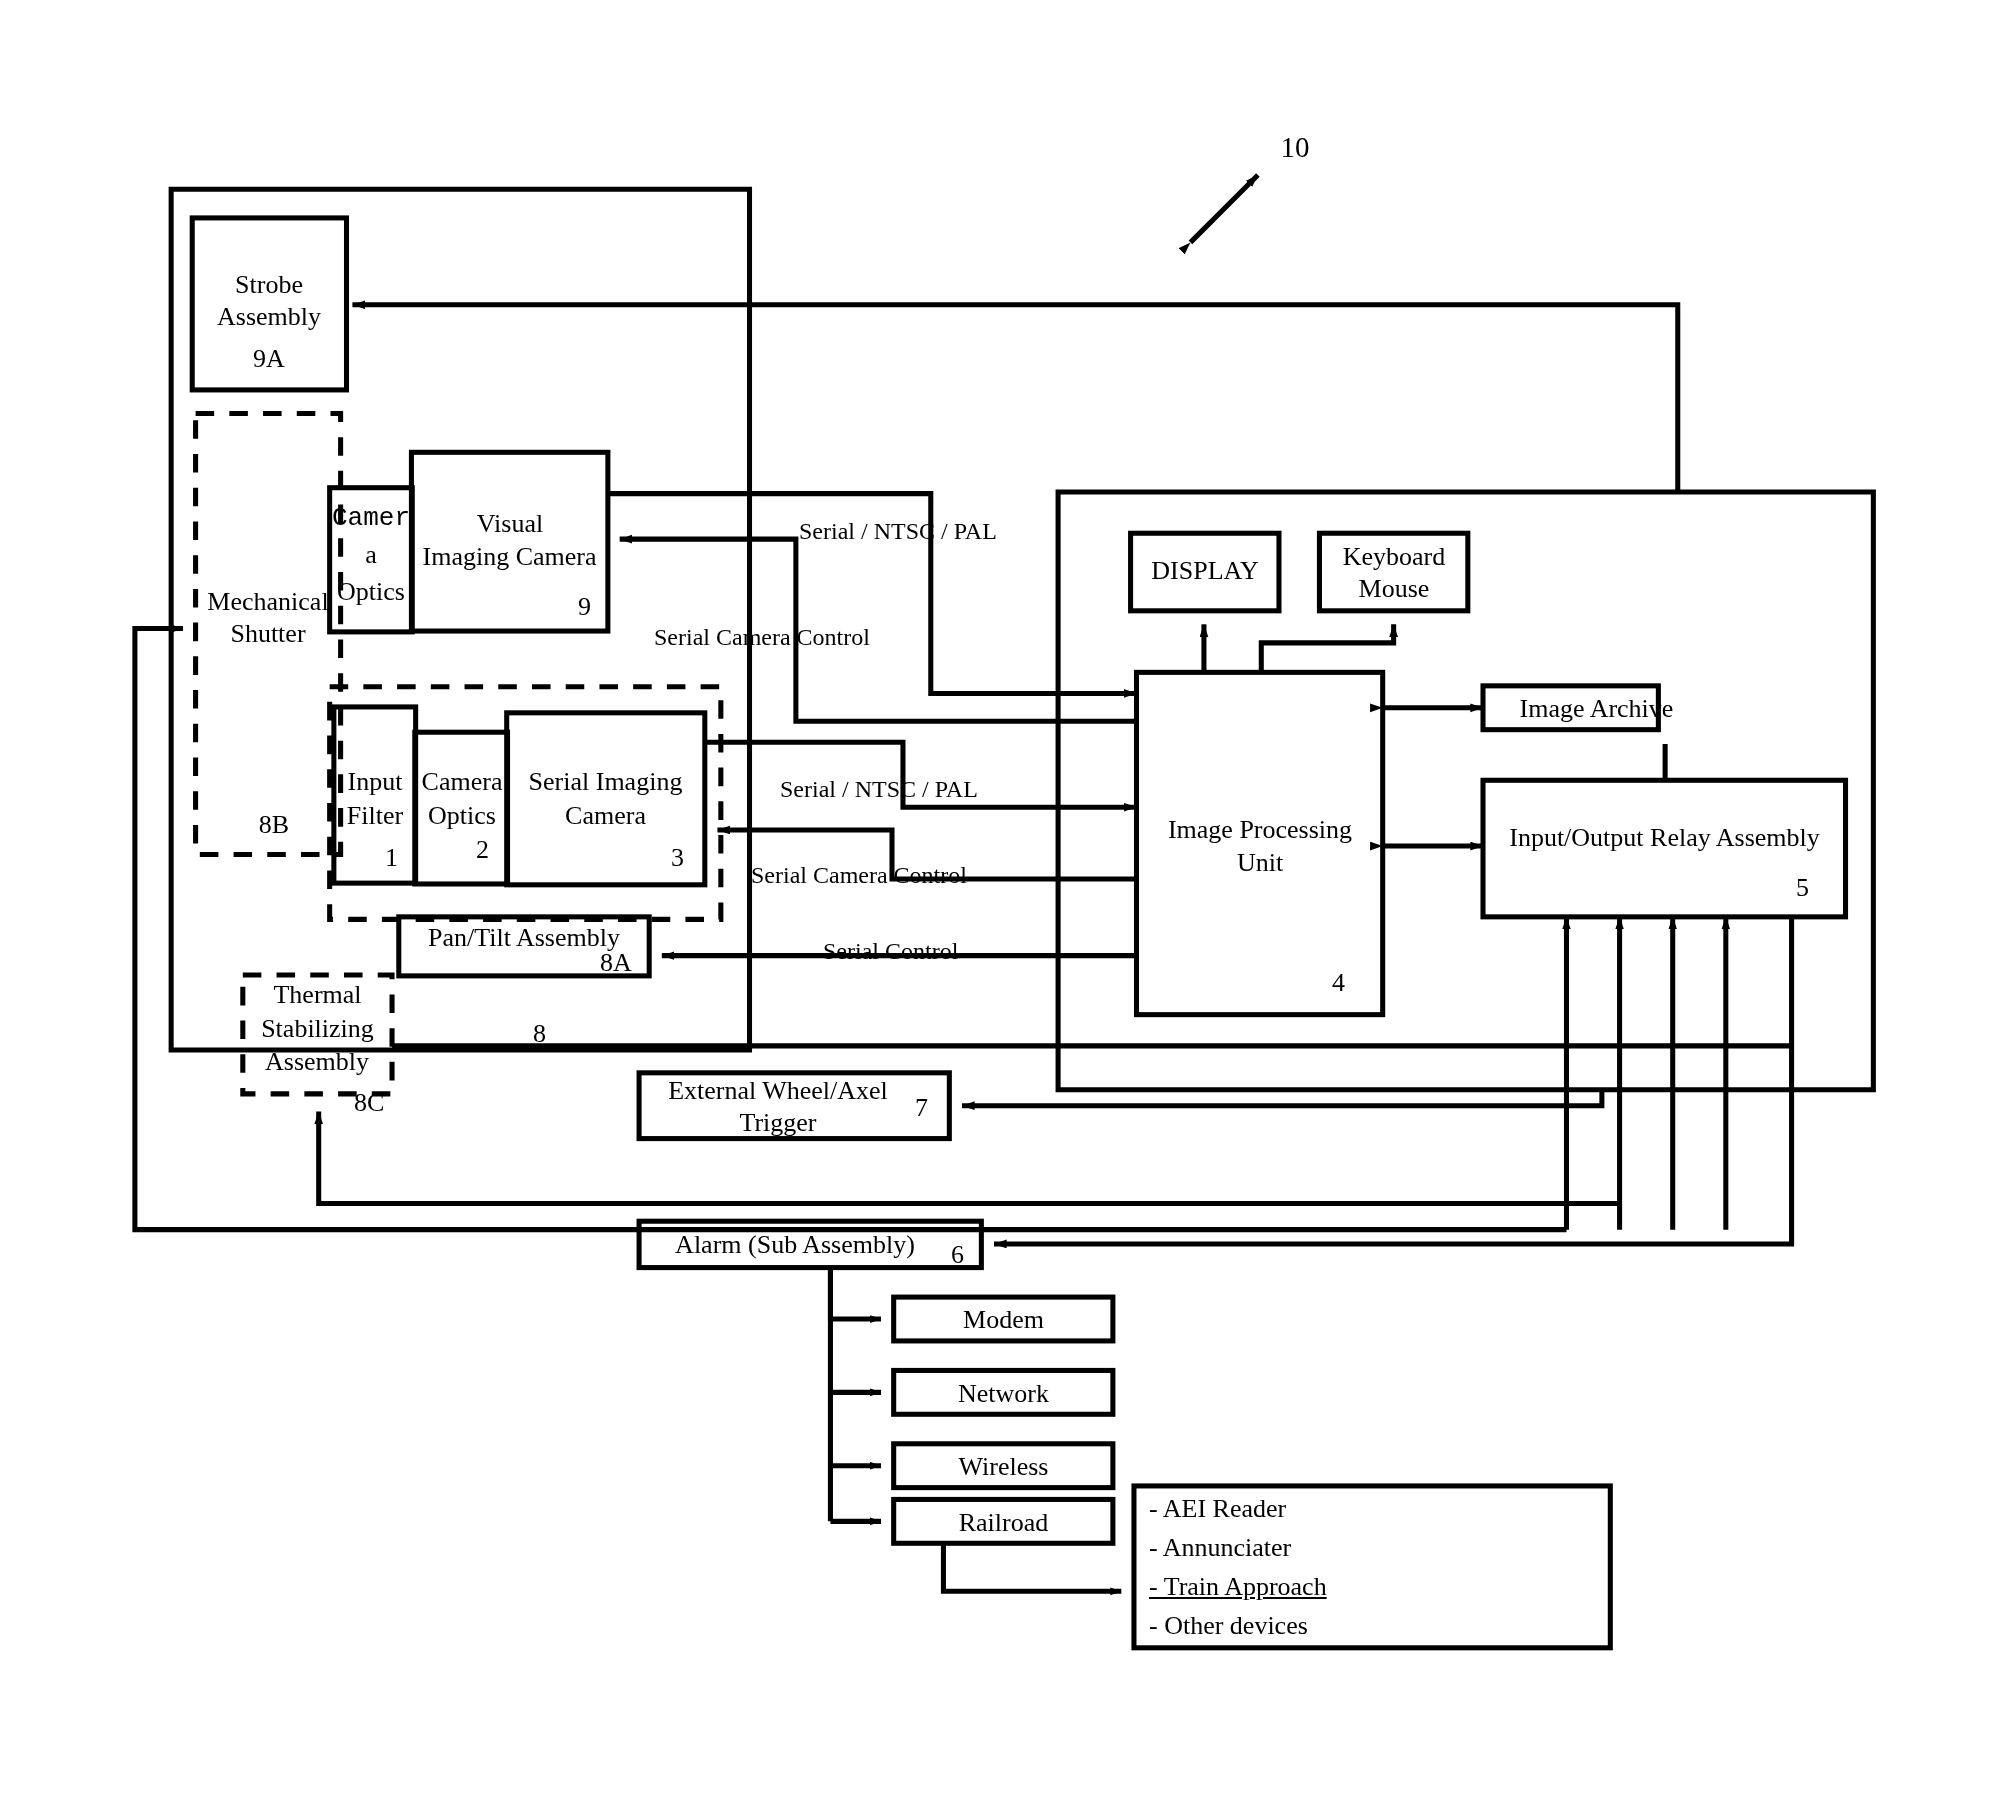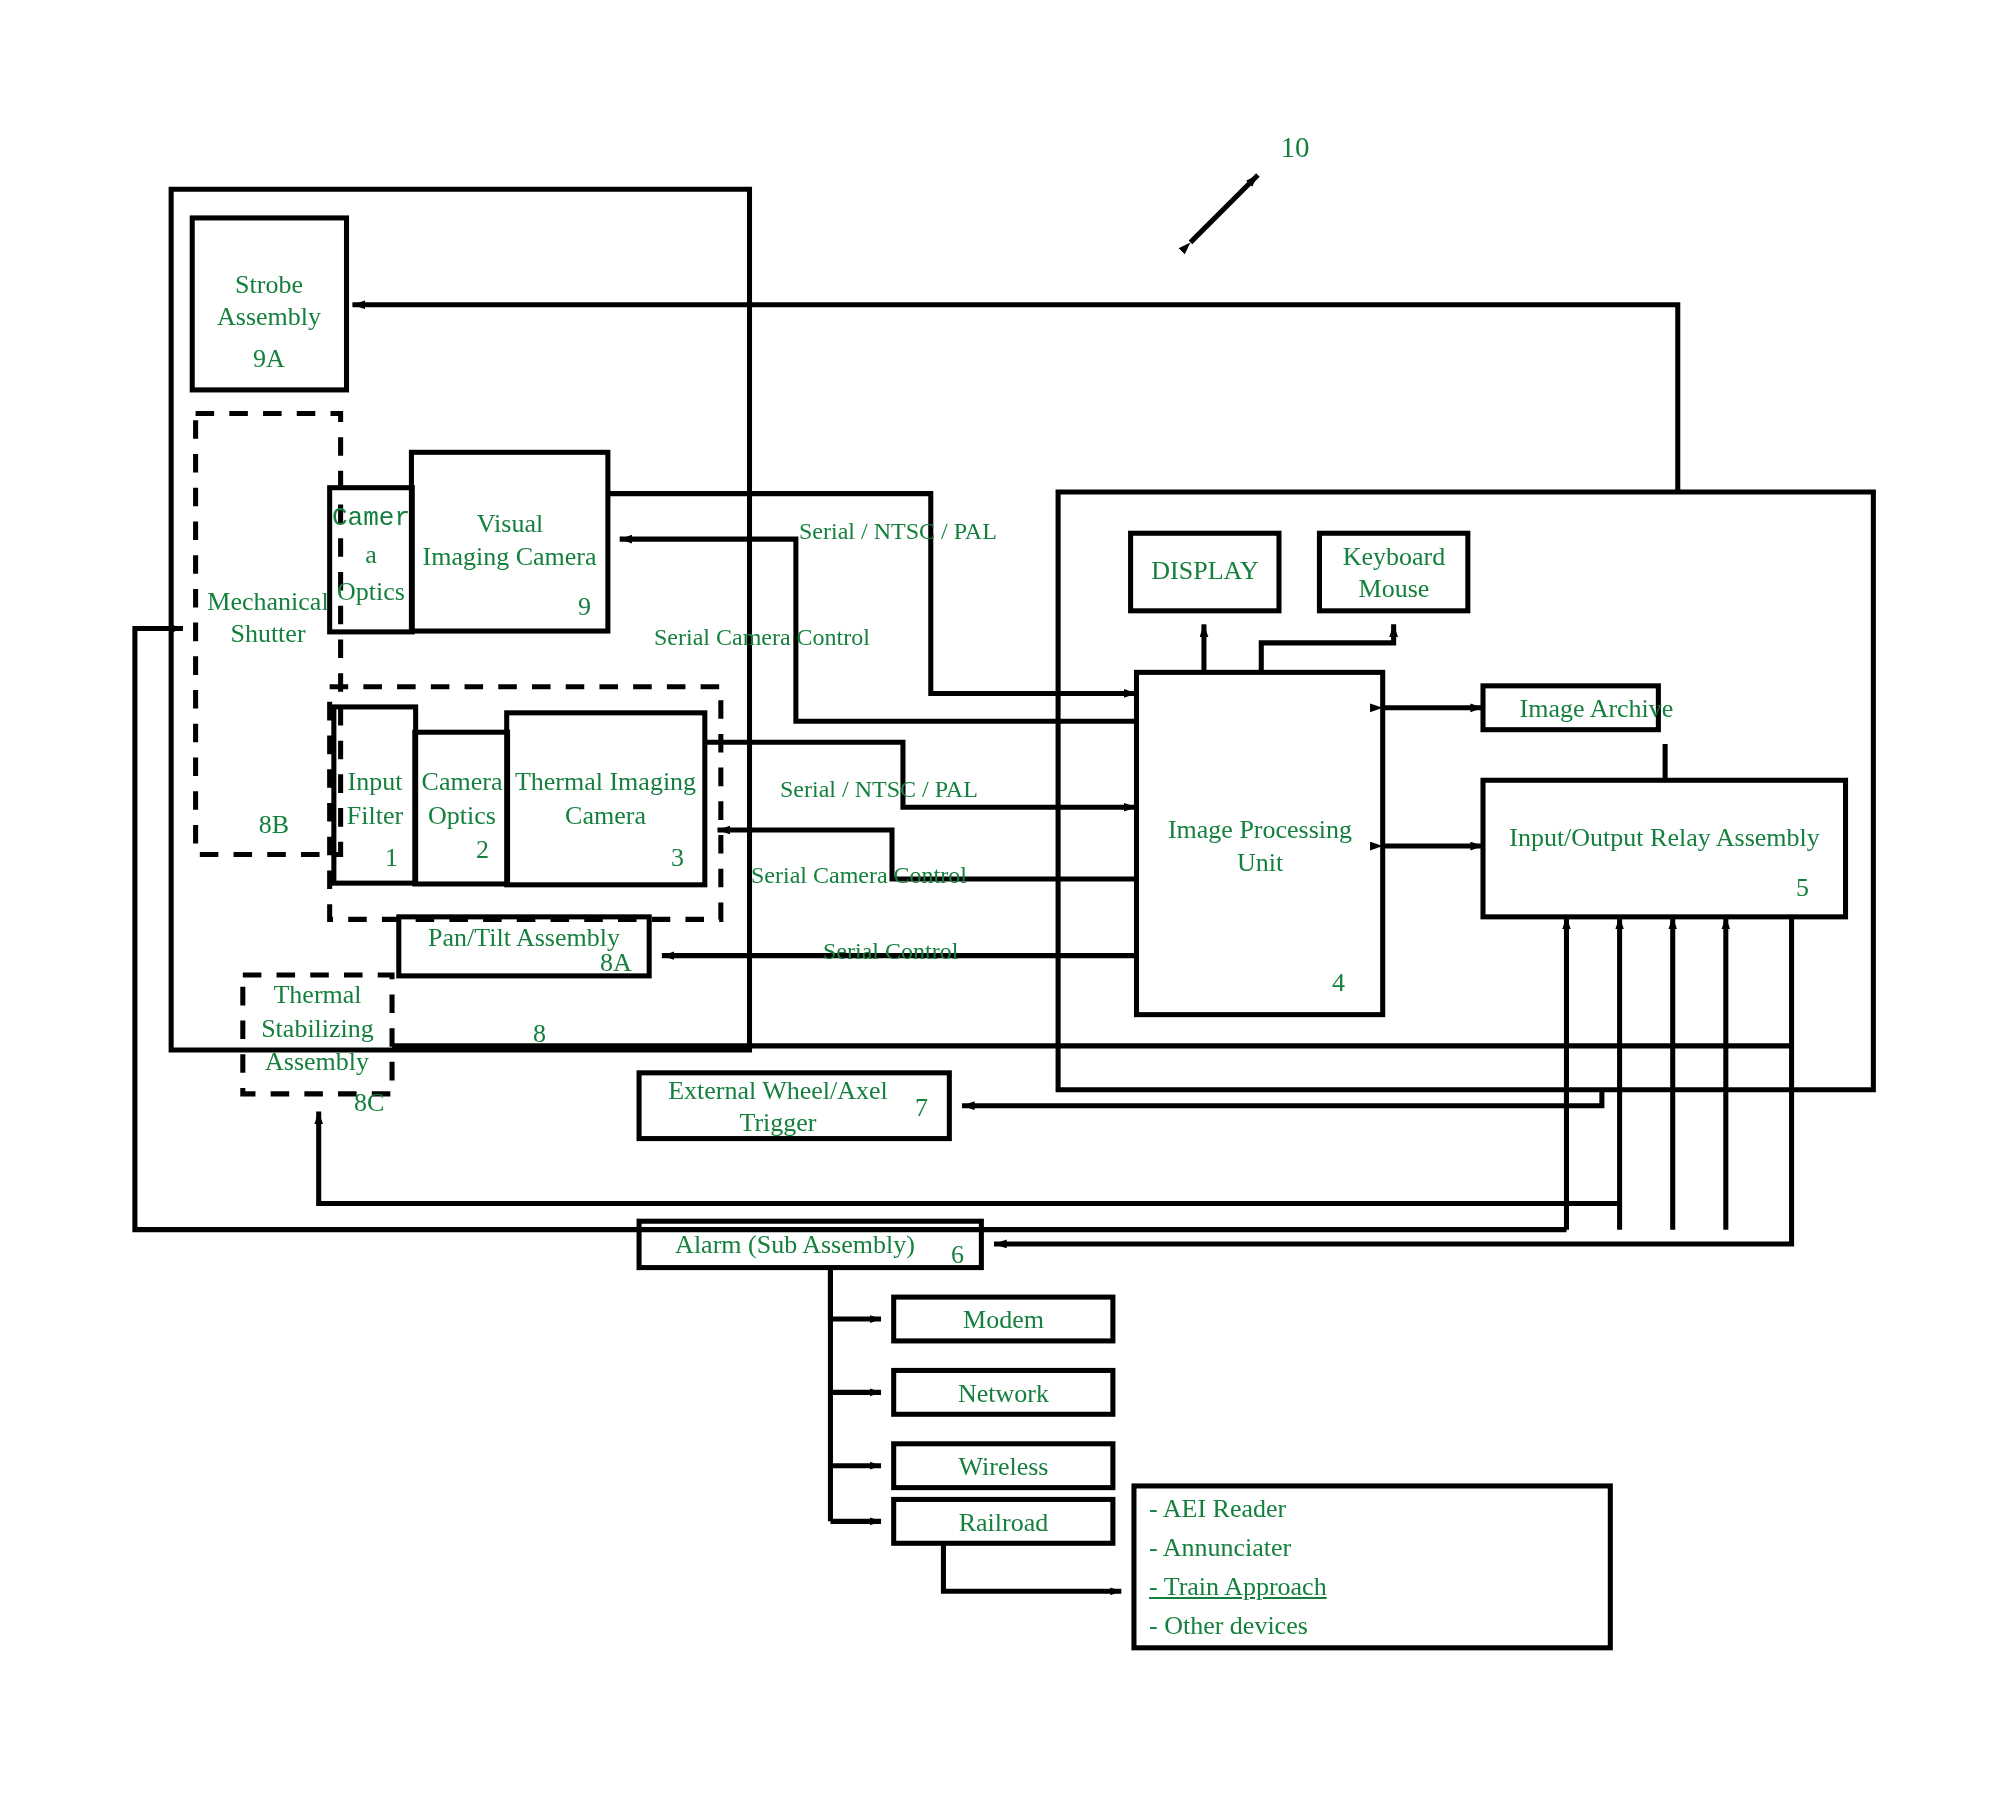--- a/index.html
+++ b/index.html
@@ -4,21 +4,21 @@
 <style>
   html,body{margin:0;padding:0;background:#ffffff;}
   #page{
     position:relative;
     width:2015px;height:1816px;
     background:#ffffff;
     font-family:"Liberation Serif","DejaVu Serif",serif;
     overflow:hidden;
   }
   svg#wires{position:absolute;left:0;top:0;width:2015px;height:1816px;}
-  .lbl{position:absolute;color:#15803d;line-height:1.12;}
+  .lbl{position:absolute;color:#000000;line-height:1.12;}
   .ctr{text-align:center;}
   .box-txt{font-size:26px;}
   .sig{font-size:24px;}
   .refnum{font-size:26px;}
 </style>
 </head>
 <body>
 
 <div id="page">
 
@@ -158,21 +158,21 @@
   <div class="lbl refnum" style="left:578px;top:592px;width:34px;">9</div>
 
   <div class="lbl ctr box-txt" style="left:331px;top:767px;width:88px;">Input</div>
   <div class="lbl ctr box-txt" style="left:331px;top:801px;width:88px;">Filter</div>
   <div class="lbl refnum" style="left:385px;top:843px;width:34px;">1</div>
 
   <div class="lbl ctr box-txt" style="left:412px;top:767px;width:100px;">Camera</div>
   <div class="lbl ctr box-txt" style="left:412px;top:801px;width:100px;">Optics</div>
   <div class="lbl refnum" style="left:476px;top:835px;width:34px;">2</div>
 
-  <div class="lbl ctr box-txt" style="left:504px;top:767px;width:203px;">Thermal Imaging</div>
+  <div class="lbl ctr box-txt" style="left:504px;top:767px;width:203px;">Serial Imaging</div>
   <div class="lbl ctr box-txt" style="left:504px;top:801px;width:203px;">Camera</div>
   <div class="lbl refnum" style="left:671px;top:843px;width:34px;">3</div>
 
   <div class="lbl ctr box-txt" style="left:399px;top:923px;width:250px;">Pan/Tilt Assembly</div>
   <div class="lbl refnum" style="left:600px;top:948px;width:47px;">8A</div>
 
   <div class="lbl ctr box-txt" style="left:243px;top:980px;width:149px;text-align:center;">Thermal</div>
   <div class="lbl ctr box-txt" style="left:237px;top:1014px;width:161px;">Stabilizing</div>
   <div class="lbl ctr box-txt" style="left:240px;top:1047px;width:154px;">Assembly</div>
   <div class="lbl refnum" style="left:354px;top:1088px;width:51px;">8C</div>

